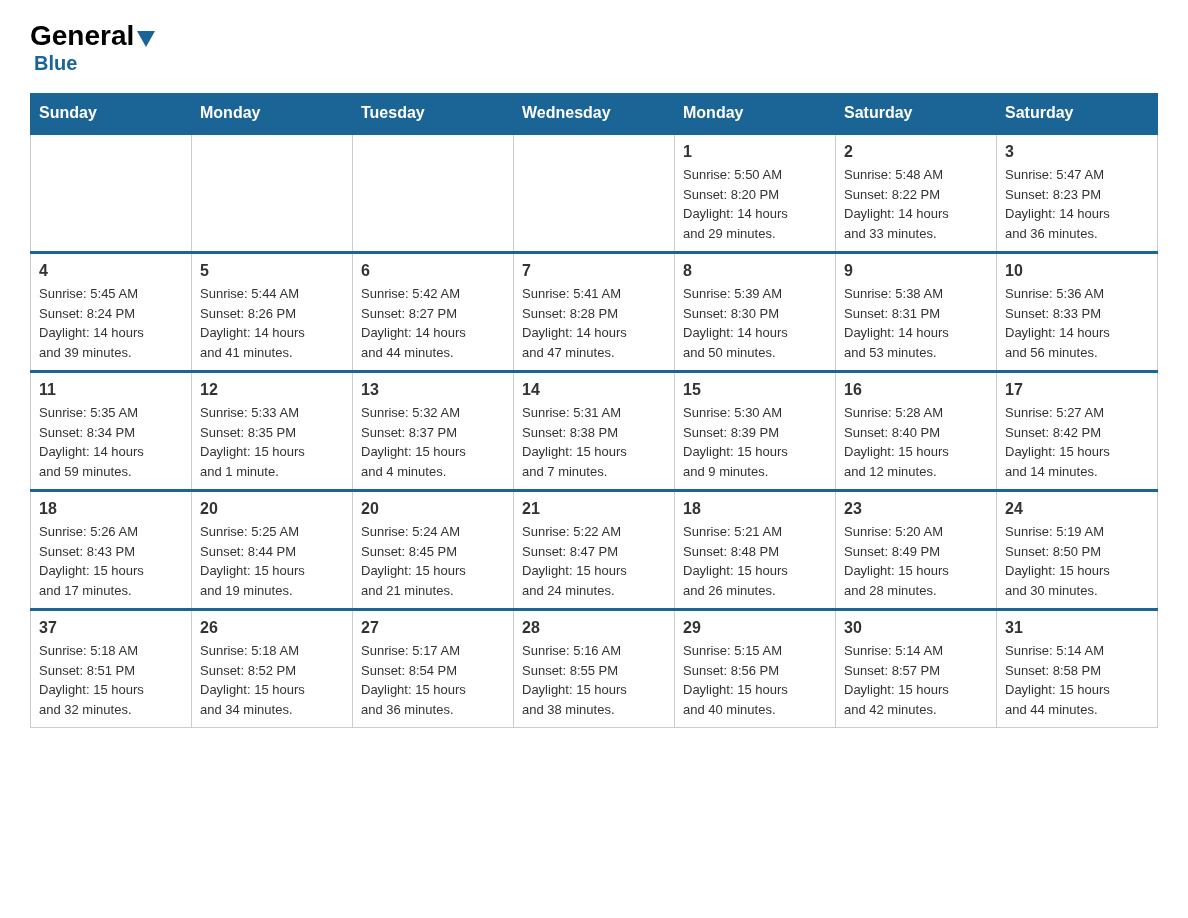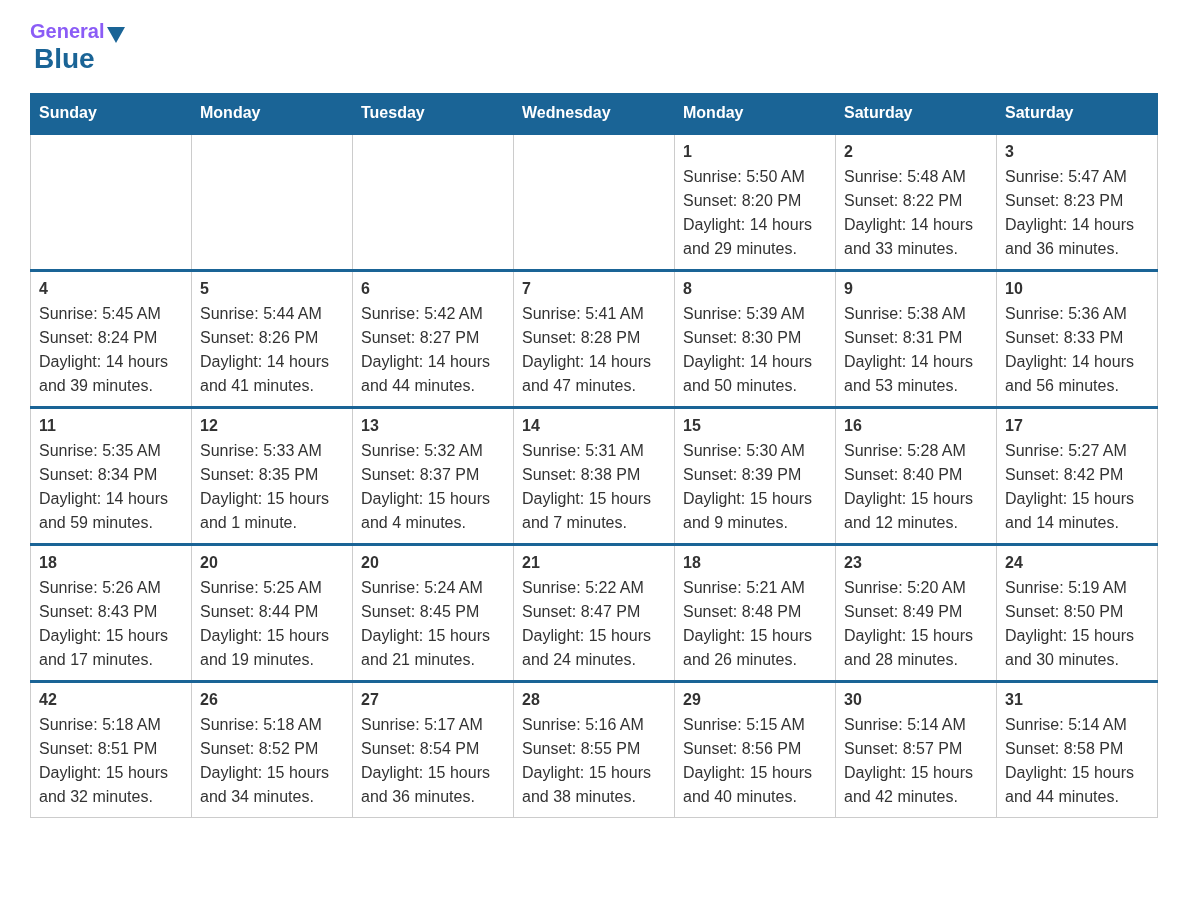--- a/index.html
+++ b/index.html
@@ -60,39 +60,39 @@
     .calendar tr:first-child td {
       border-top: 3px solid #1a6496;
     }
     .day-number {
       font-size: 16px;
       font-weight: bold;
       color: #333;
       margin-bottom: 4px;
     }
     .day-info {
-      font-size: 16px;
+      font-size: 13px;
       color: #333;
       line-height: 1.5;
     }
     .empty-cell {
       background: #fff;
     }
   </style>
 </head>
 <body>
 
 <div class="header">
   <div class="logo">
   <div style="display:flex;align-items:center;">
-    <span style="font-size:20px;font-weight:bold;color:#8b5cf6;">General</span>
+    <span style="font-size:28px;font-weight:bold;color:#000000;">General</span>
     <span style="display:inline-block;width:0;height:0;border-left:9px solid transparent;border-right:9px solid transparent;border-top:16px solid #1a6496;margin:0 3px;position:relative;top:3px;"></span>
   </div>
   <div>
-    <span style="font-size:28px;font-weight:bold;color:#1a6496;margin-left:4px;">Blue</span>
+    <span style="font-size:20px;font-weight:bold;color:#1a6496;margin-left:4px;">Blue</span>
   </div>
 </div>
   <div class="title-section">
     <div class="month-title"></div>
     <div class="location-title"></div>
   </div>
 </div>
 
 <table class="calendar">
   <thead>
@@ -212,21 +212,21 @@
           <div class="day-number">23</div>
           <div class="day-info">Sunrise: 5:20 AM<br>Sunset: 8:49 PM<br>Daylight: 15 hours<br>and 28 minutes.</div>
         </td>
         <td>
           <div class="day-number">24</div>
           <div class="day-info">Sunrise: 5:19 AM<br>Sunset: 8:50 PM<br>Daylight: 15 hours<br>and 30 minutes.</div>
         </td>
       </tr>
       <tr>
         <td>
-          <div class="day-number">42</div>
+          <div class="day-number">37</div>
           <div class="day-info">Sunrise: 5:18 AM<br>Sunset: 8:51 PM<br>Daylight: 15 hours<br>and 32 minutes.</div>
         </td>
         <td>
           <div class="day-number">26</div>
           <div class="day-info">Sunrise: 5:18 AM<br>Sunset: 8:52 PM<br>Daylight: 15 hours<br>and 34 minutes.</div>
         </td>
         <td>
           <div class="day-number">27</div>
           <div class="day-info">Sunrise: 5:17 AM<br>Sunset: 8:54 PM<br>Daylight: 15 hours<br>and 36 minutes.</div>
         </td>

